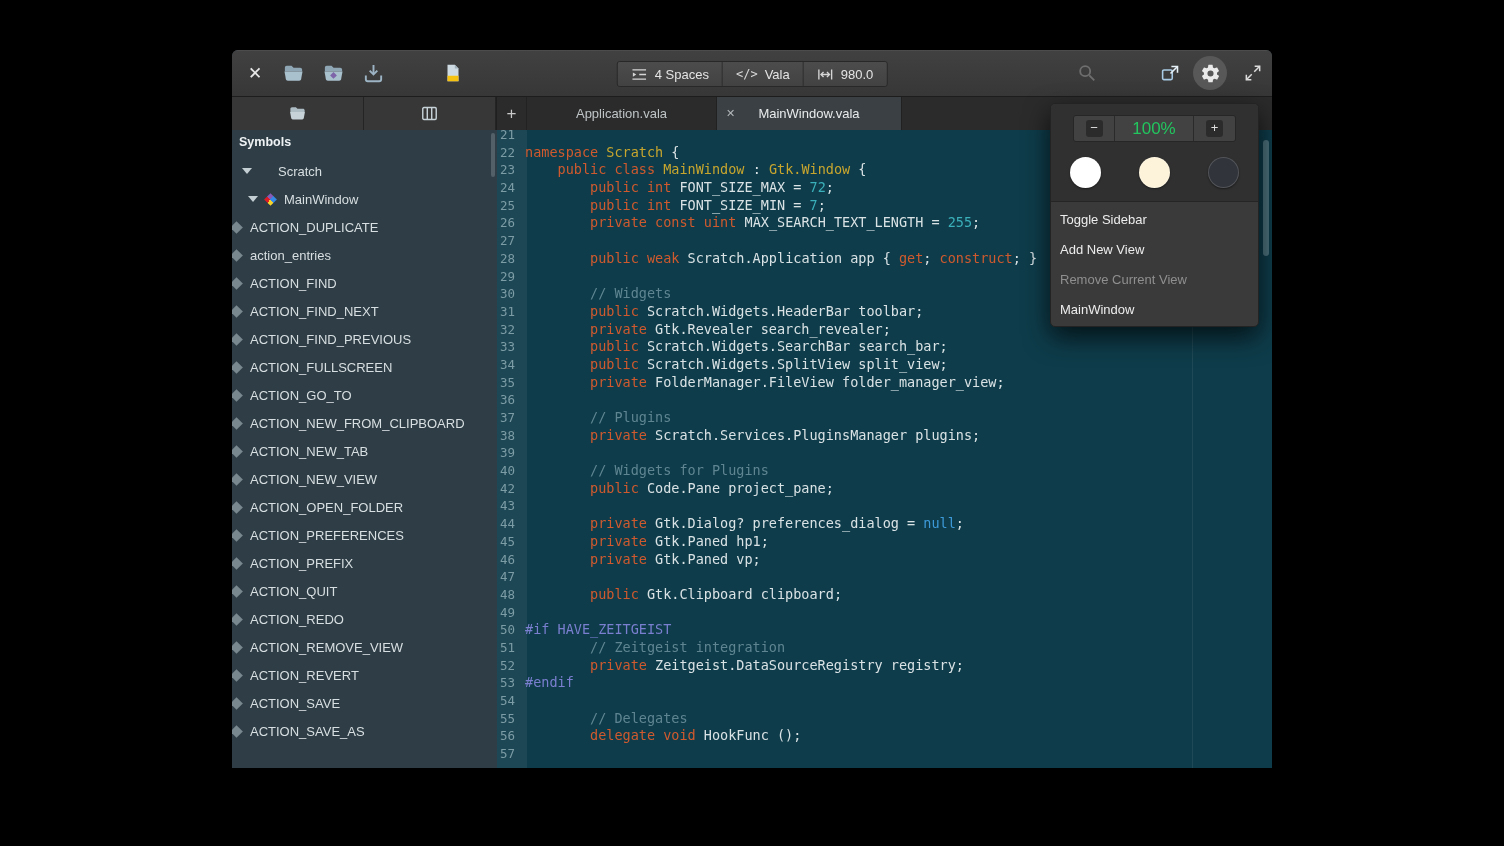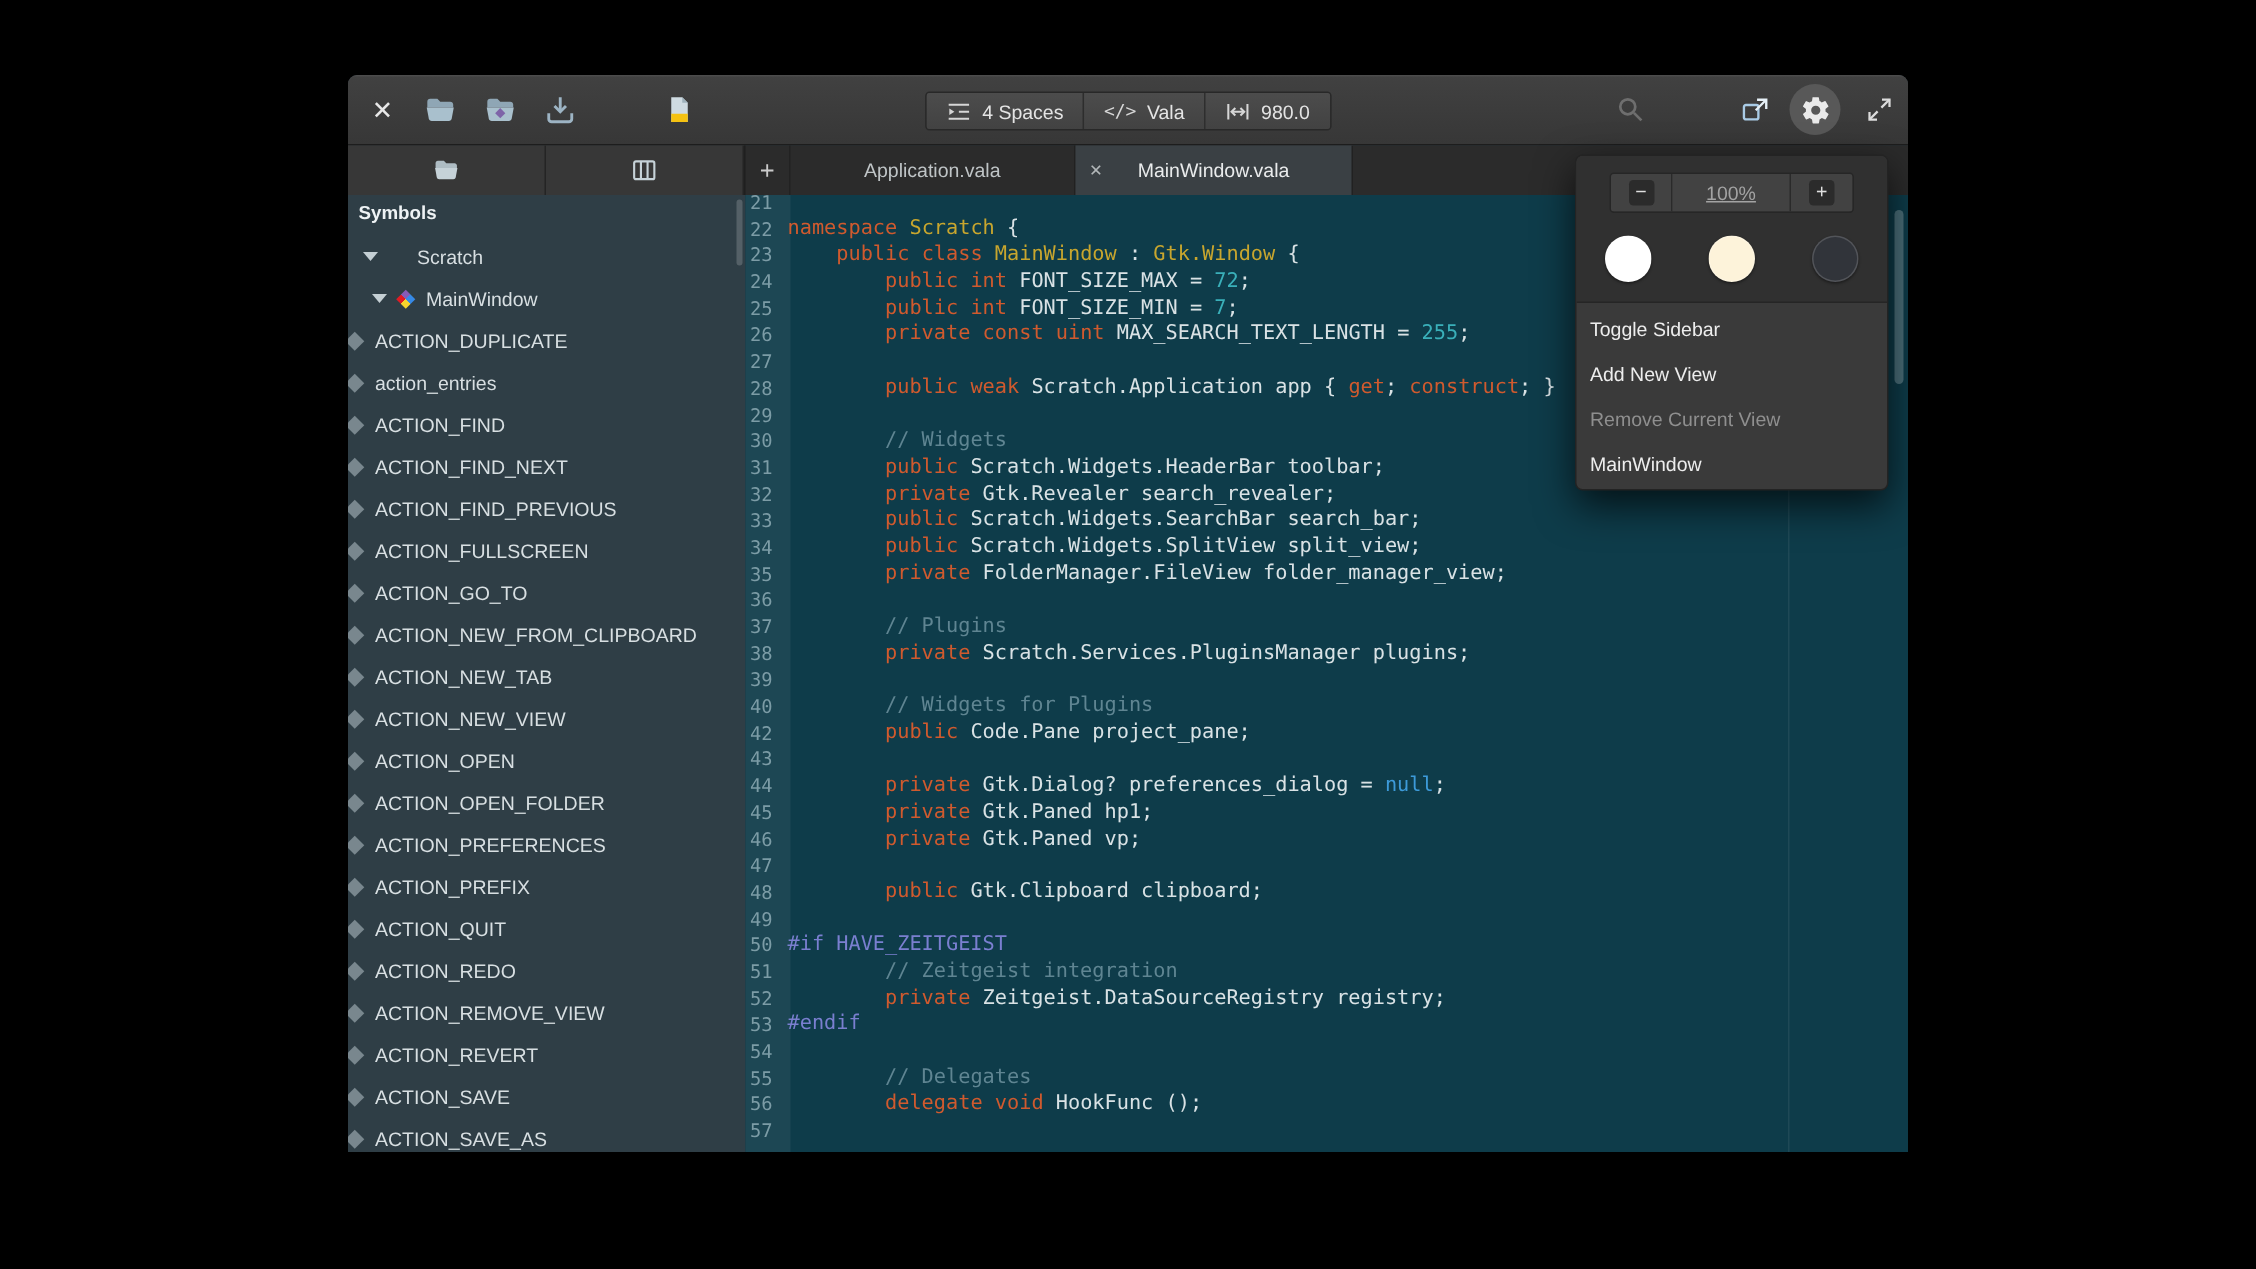--- a/index.html
+++ b/index.html
@@ -77,21 +77,21 @@
   
   .popup{position:absolute;left:818px;top:53px;width:209px;background:#3a3a3a;
          border:1px solid #232323;border-radius:5px;box-shadow:0 10px 26px rgba(0,0,0,.7);z-index:60;overflow:hidden;}
   .popup-top{height:98px;background:#303030;border-bottom:1px solid #252525;padding-top:11px;}
   .zoom-row{width:163px;height:27px;margin:0 auto;display:flex;border:1px solid #262626;border-radius:3px;overflow:hidden;}
   .zoom-btn{width:41px;display:flex;align-items:center;justify-content:center;background:#424242;
             border:none;border-right:1px solid #2a2a2a;padding:0;cursor:default;}
   .zoom-glyph{width:17px;height:17px;background:#2b2b2b;border-radius:3px;color:#e0e0e0;
               font-size:13px;line-height:16px;text-align:center;}
   .zoom-level{flex:1;display:flex;align-items:center;justify-content:center;background:#424242;
-              color:#a3a3a3;font-size:13px;border:none;border-right:1px solid #2a2a2a;cursor:default;text-decoration:underline;}
+              color:#22c55e;font-size:17px;border:none;border-right:1px solid #2a2a2a;cursor:default;}
   .schemes{margin-top:15px;display:flex;justify-content:space-between;padding:0 19px;align-items:center;}
   .scheme-circle{width:31px;height:31px;border-radius:50%;border:1px solid rgba(255,255,255,.16);
                  box-shadow:0 1px 2px rgba(0,0,0,.45);cursor:default;padding:0;}
   .menu{padding:2px 0;}
   .menu-item{height:30px;display:flex;align-items:center;padding-left:9px;font-size:13px;color:#ededed;cursor:default;}
   .menu-item.disabled{color:#8f8f8f;}
 
   svg{display:block;}
 </style>
 </head>
@@ -285,24 +285,20 @@
         <div class="tree-row depth2">
           <span class="diamond member-diamond"></span>
           <span class="tree-label">ACTION_NEW_TAB</span>
         </div>
         <div class="tree-row depth2">
           <span class="diamond member-diamond"></span>
           <span class="tree-label">ACTION_NEW_VIEW</span>
         </div>
         <div class="tree-row depth2">
           <span class="diamond member-diamond"></span>
-          <span class="tree-label">ACTION_OPEN</span>
-        </div>
-        <div class="tree-row depth2">
-          <span class="diamond member-diamond"></span>
           <span class="tree-label">ACTION_OPEN_FOLDER</span>
         </div>
         <div class="tree-row depth2">
           <span class="diamond member-diamond"></span>
           <span class="tree-label">ACTION_PREFERENCES</span>
         </div>
         <div class="tree-row depth2">
           <span class="diamond member-diamond"></span>
           <span class="tree-label">ACTION_PREFIX</span>
         </div>

